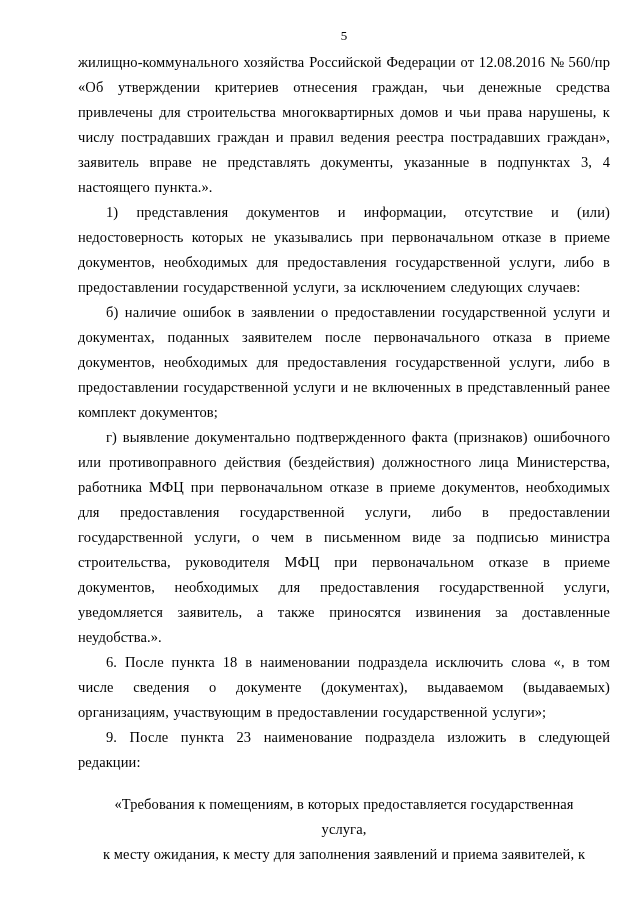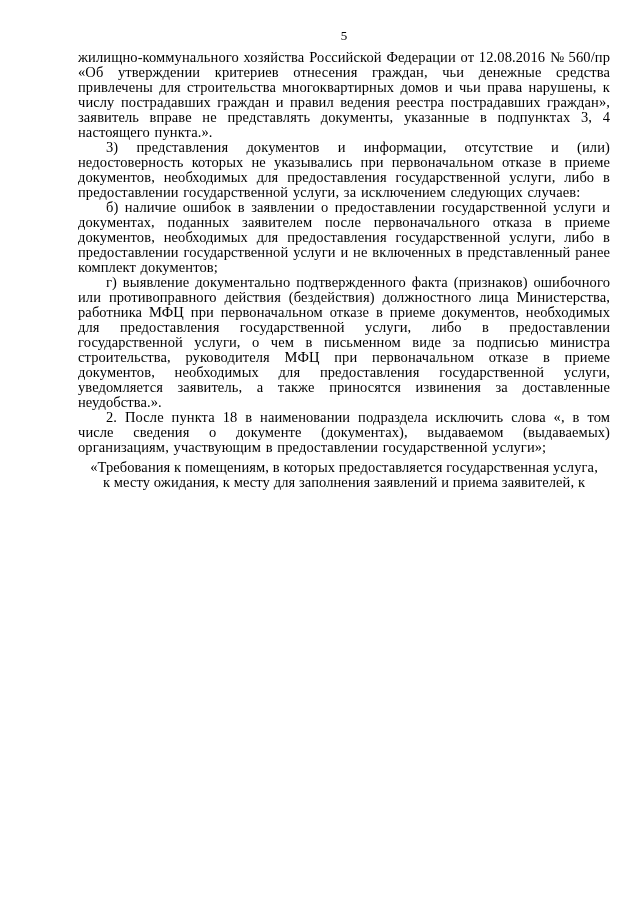--- a/index.html
+++ b/index.html
@@ -22,64 +22,65 @@
     background: #ffffff;
   }
   .page-number {
     text-align: center;
     font-size: 13px;
     line-height: 15px;
     margin-bottom: 7px;
   }
   .content {
     font-size: 14.5px;
-    line-height: 15px;
+    line-height: 25px;
     letter-spacing: 0.1px;
   }
   .para {
     margin: 0;
     text-align: justify;
     text-indent: 28px;
     word-spacing: 1px;
   }
   .para.no-indent {
     text-indent: 0;
   }
   .centered-block {
-    margin: 5px;
+    margin: 17px;
   }
   .centered-line {
     text-align: center;
     text-indent: 0;
   }
 </style>
 </head>
 <body>
 
 <div class="page">
 
   <div class="page-number">5</div>
 
   <div class="content">
 
     <p class="para no-indent">жилищно-коммунального хозяйства Российской Федерации от 12.08.2016 № 560/пр «Об утверждении критериев отнесения граждан, чьи денежные средства привлечены для строительства многоквартирных домов и чьи права нарушены, к числу пострадавших граждан и правил ведения реестра пострадавших граждан», заявитель вправе не представлять документы, указанные в подпунктах 3, 4 настоящего пункта.».</p>
 
 
-    <p class="para">3) представления документов и информации, отсутствие и (или) недостоверность которых не указывались при первоначальном отказе в приеме документов, необходимых для предоставления государственной услуги, либо в предоставлении государственной услуги, за исключением следующих случаев:</p>
+    <p class="para">1) представления документов и информации, отсутствие и (или) недостоверность которых не указывались при первоначальном отказе в приеме документов, необходимых для предоставления государственной услуги, либо в предоставлении государственной услуги, за исключением следующих случаев:</p>
 
 
     <p class="para">б) наличие ошибок в заявлении о предоставлении государственной услуги и документах, поданных заявителем после первоначального отказа в приеме документов, необходимых для предоставления государственной услуги, либо в предоставлении государственной услуги и не включенных в представленный ранее комплект документов;</p>
 
 
     <p class="para">г) выявление документально подтвержденного факта (признаков) ошибочного или противоправного действия (бездействия) должностного лица Министерства, работника МФЦ при первоначальном отказе в приеме документов, необходимых для предоставления государственной услуги, либо в предоставлении государственной услуги, о чем в письменном виде за подписью министра строительства, руководителя МФЦ при первоначальном отказе в приеме документов, необходимых для предоставления государственной услуги, уведомляется заявитель, а также приносятся извинения за доставленные неудобства.».</p>
 
-    <p class="para">2. После пункта 18 в наименовании подраздела исключить слова «, в том числе сведения о документе (документах), выдаваемом (выдаваемых) организациям, участвующим в предоставлении государственной услуги»;</p>
+    <p class="para">6. После пункта 18 в наименовании подраздела исключить слова «, в том числе сведения о документе (документах), выдаваемом (выдаваемых) организациям, участвующим в предоставлении государственной услуги»;</p>
 
 
 
+    <p class="para">9. После пункта 23 наименование подраздела изложить в следующей редакции:</p>
 
     <div class="centered-block">
       <div class="centered-line">«Требования к помещениям, в которых предоставляется государственная услуга,</div>
       <div class="centered-line">к месту ожидания, к месту для заполнения заявлений и приема заявителей, к</div>
 
     </div>
 
   </div>
 </div>
 

